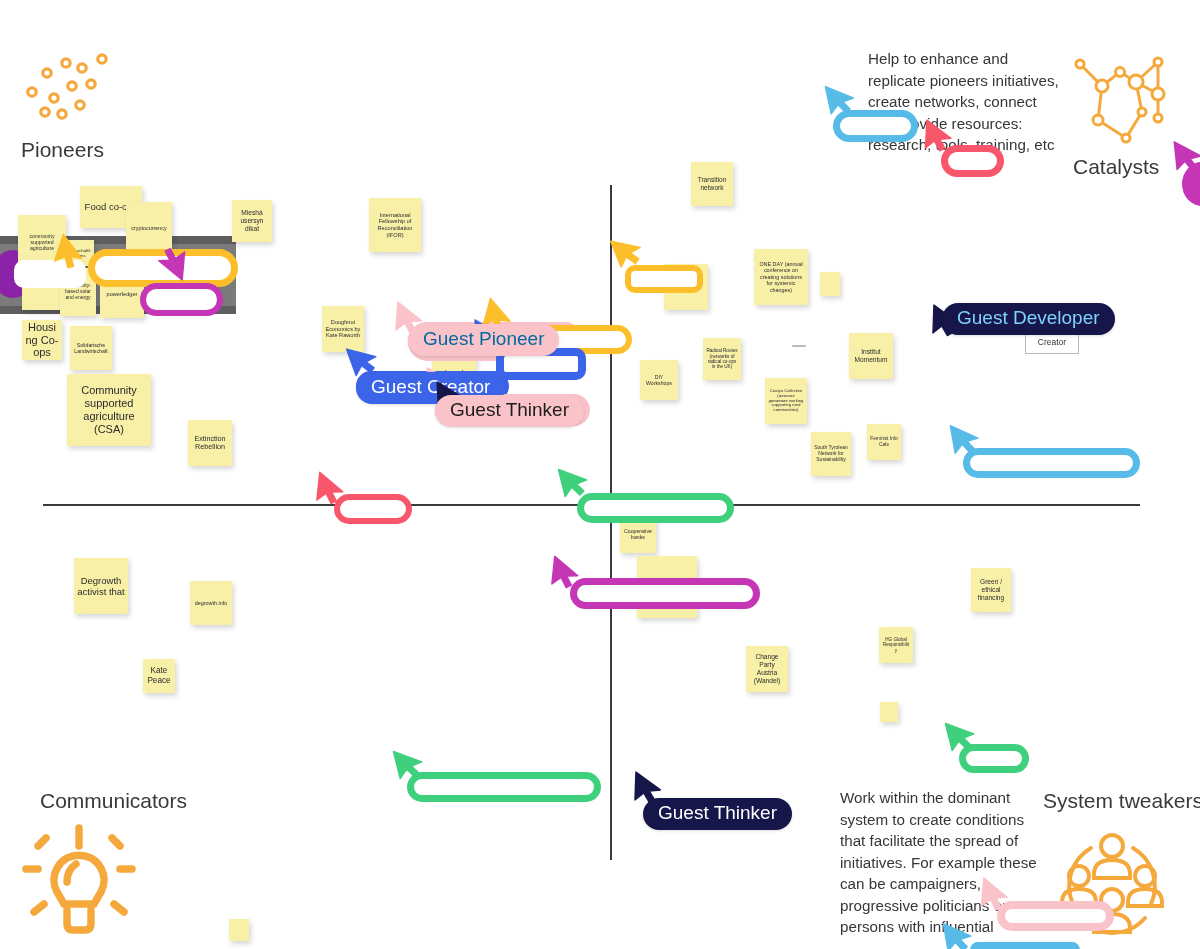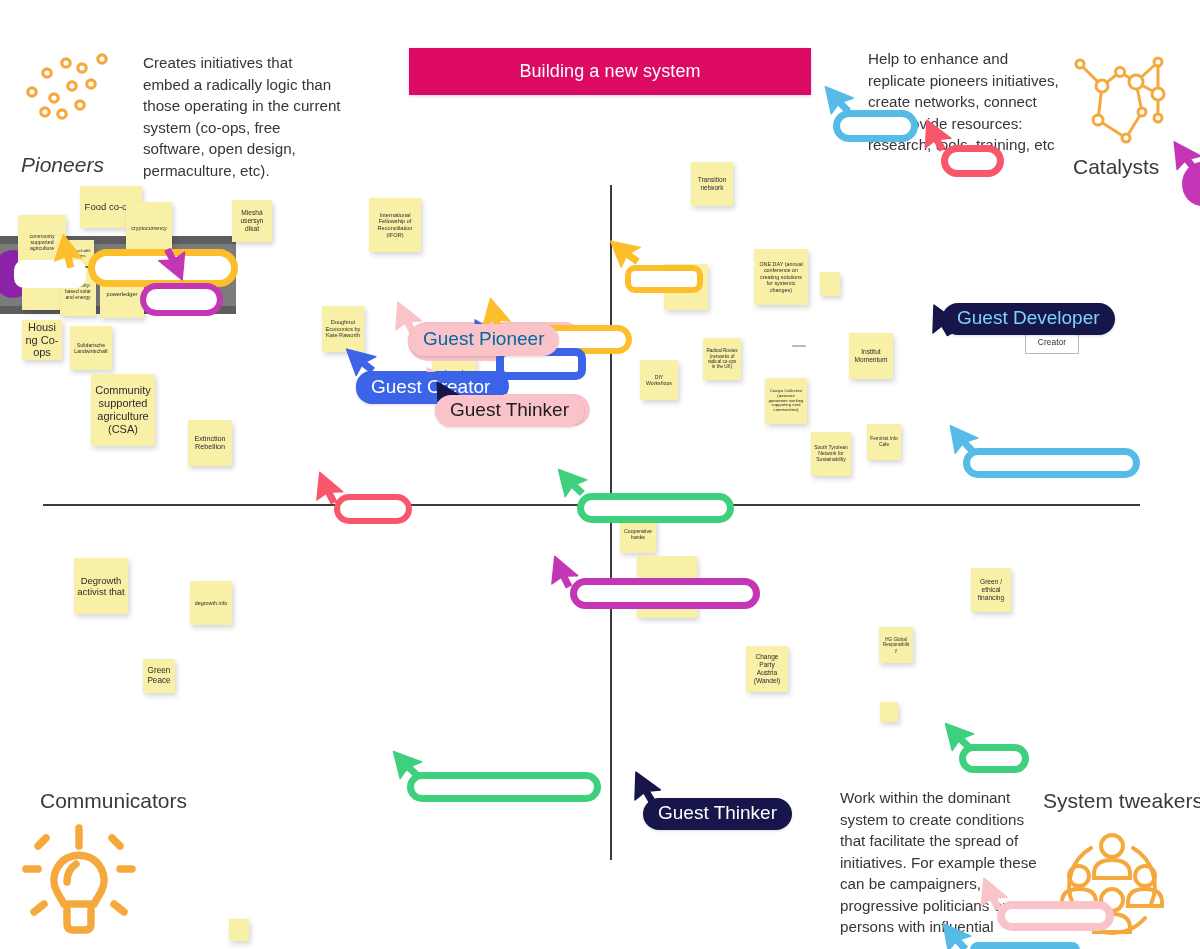--- a/index.html
+++ b/index.html
@@ -64,43 +64,39 @@
   .dash{position:absolute;background:#b9b9b9;height:2px;border-radius:2px;}
 </style>
 </head>
 <body>
 
 <div id="board">
 
   <div class="axis axis-v" style="left:610px;top:185px;height:675px;"></div>
   <div class="axis axis-h" style="left:43px;top:504px;width:1097px;"></div>
 
-  <div class="banner" style="left:409px;top:48px;width:402px;height:47px;">
-    <span>Building a new system</span>
-  </div>
 
   <div class="icon" style="left:14px;top:48px;width:110px;height:80px;">
     <svg width="110" height="80" viewBox="0 0 110 80">
       <g fill="none" stroke="#f5a93c" stroke-width="3.2">
         <circle cx="18" cy="44" r="4.2"></circle>
           <circle cx="33" cy="25" r="4.2"></circle>
         <circle cx="52" cy="15" r="4.2"></circle>
           <circle cx="68" cy="20" r="4.2"></circle>
         <circle cx="88" cy="11" r="4.2"></circle>
           <circle cx="77" cy="36" r="4.2"></circle>
         <circle cx="58" cy="38" r="4.2"></circle>
           <circle cx="40" cy="50" r="4.2"></circle>
         <circle cx="66" cy="57" r="4.2"></circle>
           <circle cx="31" cy="64" r="4.2"></circle>
         <circle cx="48" cy="66" r="4.2"></circle>
       </g>
     </svg>
   </div>
-  <div class="qlabel" style="left:21px;top:153px;font-style:italic;">Pioneers</div>
-  <div class="qtext" style="left:143px;top:52px;width:200px;">Creates initiatives that embed a radically logic than those operating in the current system (co-ops, free software, open design, permaculture, etc).</div>
+  <div class="qlabel" style="left:21px;top:138px;">Pioneers</div>
 
   <div class="icon" style="left:1062px;top:44px;width:118px;height:102px;">
     <svg width="118" height="102" viewBox="0 0 118 102">
       <g stroke="#f5a93c" stroke-width="3" fill="none">
         <path d="M18 20 L40 42 L58 28 L74 38 L96 18"></path>
         <path d="M40 42 L36 76 L64 94 L80 68 L74 38"></path>
         <path d="M74 38 L96 50 L96 18"></path>
         <path d="M96 50 L96 74"></path>
       </g>
       <g fill="#ffffff" stroke="#f5a93c" stroke-width="3">
@@ -197,21 +193,21 @@
       </div>
       <div class="sticky" style="left: 100px; top: 270px; width: 44px; height: 48px; font-size: 5.6px;">
         <span>powerledger</span>
       </div>
       <div class="sticky" style="left: 22px; top: 320px; width: 40px; height: 40px; font-size: 11px;">
         <span>Housing Co-ops</span>
       </div>
       <div class="sticky" style="left: 70px; top: 326px; width: 42px; height: 44px; font-size: 5.2px;">
         <span>Solidarische Landwirtschaft</span>
       </div>
-      <div class="sticky" style="left: 67px; top: 374px; width: 64px; height: 72px; font-size: 11px; margin-left: 24px;">
+      <div class="sticky" style="left: 67px; top: 374px; width: 84px; height: 72px; font-size: 11px;">
         <span>Community supported agriculture (CSA)</span>
       </div>
       <div class="sticky" style="left: 188px; top: 420px; width: 44px; height: 46px; font-size: 7.2px;">
         <span>Extinction Rebellion</span>
       </div>
       <div class="sticky" style="left: 322px; top: 306px; width: 42px; height: 46px; font-size: 5.6px;">
         <span>Doughnut Economics by Kate Raworth</span>
       </div>
       <div class="sticky" style="left: 432px; top: 350px; width: 44px; height: 46px; font-size: 7.8px;">
         <span>Local</span>
@@ -252,21 +248,21 @@
       <div class="sticky" style="left: 637px; top: 556px; width: 60px; height: 62px; font-size: 9.5px;">
         <span>community</span>
       </div>
       <div class="sticky" style="left: 74px; top: 558px; width: 54px; height: 56px; font-size: 9.5px;">
         <span>Degrowth activist that</span>
       </div>
       <div class="sticky" style="left: 190px; top: 581px; width: 42px; height: 44px; font-size: 5.4px;">
         <span>degrowth.info</span>
       </div>
       <div class="sticky" style="left: 143px; top: 659px; width: 32px; height: 34px; font-size: 8.2px;">
-        <span>Green Peace</span>
+        <span>Kate Peace</span>
       </div>
       <div class="sticky" style="left: 746px; top: 646px; width: 42px; height: 46px; font-size: 6.6px;">
         <span>Change Party Austria (Wandel)</span>
       </div>
       <div class="sticky" style="left: 971px; top: 568px; width: 40px; height: 44px; font-size: 6.6px;">
         <span>Green / ethical financing</span>
       </div>
       <div class="sticky" style="left: 879px; top: 627px; width: 34px; height: 36px; font-size: 4.6px;">
         <span>HG Global Responsibility</span>
       </div>

